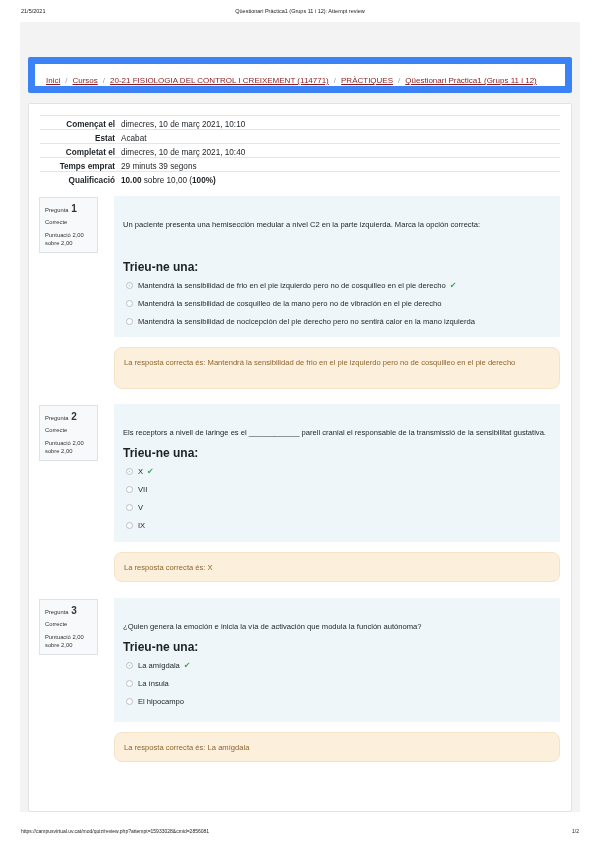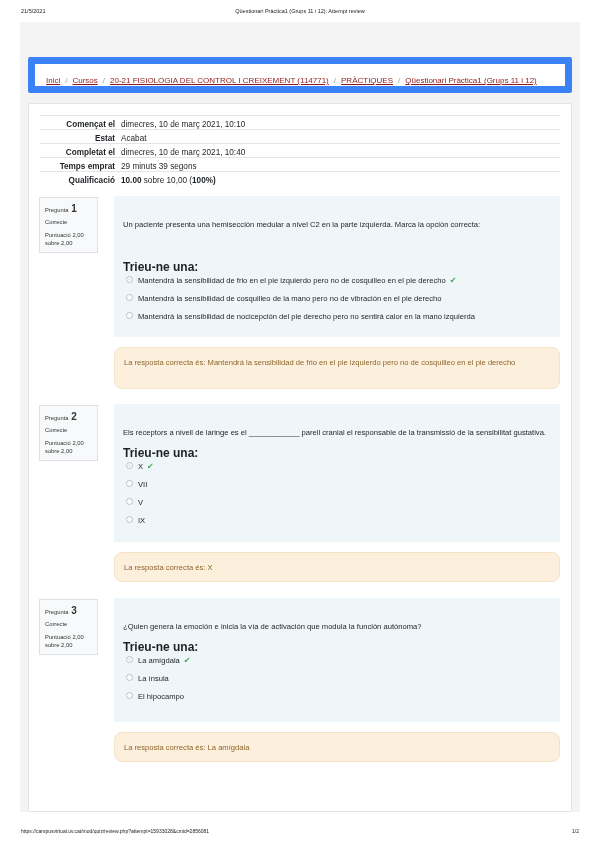--- a/index.html
+++ b/index.html
@@ -29,21 +29,21 @@
     .q-info { position: absolute; left: 39px; width: 59px; background: #f8f9fa; border: 1px solid #dee2e6; padding: 4px 5px; font-size: 5.8px; color: #333; line-height: 1.35; }
     .q-info .qno { font-size: 5.8px; }
     .q-info .qno b { font-size: 10px; font-weight: bold; margin-left: 1px; }
     .q-info .state { margin-top: 3px; }
     .q-info .grade { margin-top: 6px; }
 
     .q-content { position: absolute; left: 114px; width: 446px; background: #eef6fa; padding: 23px 9px; font-size: 7.6px; color: #1d2125; }
     .q-text { line-height: 1.5; }
     .prompt { margin-top: 4px; font-size: 12px; font-weight: bold; }
     .answers { margin-top: 2px; }
-    .answer { display: flex; align-items: flex-start; height: 18px; font-size: 7.6px; }
+    .answer { display: flex; align-items: center; height: 18px; font-size: 7.6px; }
     .radio { width: 7px; height: 7px; border-radius: 50%; border: 1px solid #b9c0c6; background: #fff; margin: 0 5px 0 3px; flex: none; }
     .radio.checked { background: #cfd4d8; border-color: #c2c8cd; box-shadow: inset 0 0 0 1.5px #fff; }
     .check { color: #3fa650; margin-left: 4px; font-size: 8px; font-weight: bold; }
 
     .feedback { position: absolute; left: 114px; width: 446px; background: #fcefdc; border: 1px solid #f6e3c6; border-radius: 8px; padding: 9px 9px; font-size: 7.6px; color: #8e662e; line-height: 1.55; }
 
     .print-footer { position: absolute; left: 0; top: 828px; width: 600px; height: 10px; font-size: 5px; color: #222; }
     .print-footer .url { position: absolute; left: 21px; top: 0; }
     .print-footer .page { position: absolute; right: 21px; top: 0; }
   </style>

